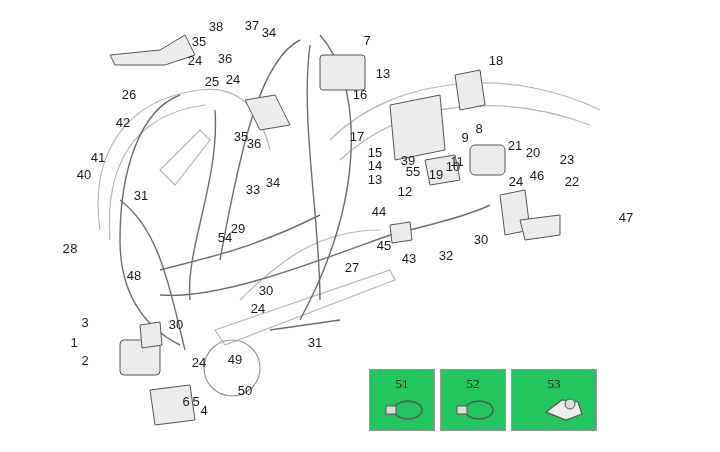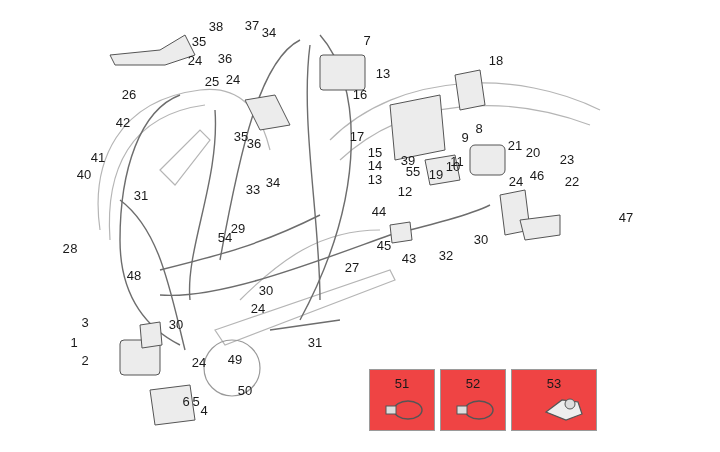--- a/index.html
+++ b/index.html
@@ -1,21 +1,21 @@
 <!DOCTYPE html>
 <html><head>
 <meta charset="utf-8">
 <style>
   html, body { margin:0; padding:0; background:#ffffff; }
   body { width:720px; height:452px; position:relative; overflow:hidden;
          font-family:"Liberation Sans", sans-serif; color:#222; }
   #diagram { position:absolute; left:0; top:0; width:720px; height:452px; }
   .callout { position:absolute; font-size:13px; line-height:13px; color:#1a1a1a;
              white-space:nowrap; transform:translate(-50%,-50%); }
-  .inset-box { position:absolute; border:1.5px solid #9a9a9a; background:#ef4444; }
+  .inset-box { position:absolute; border:1.5px solid #9a9a9a; background:#22c55e;font-family:Liberation Serif, serif; }
   .inset-label { position:absolute; left:0; right:0; top:6px; text-align:center;
                  font-size:13px; color:#1a1a1a; }
 </style>
 </head>
 <body>
 
 <svg id="diagram" viewBox="0 0 720 452" width="720" height="452">
   <g fill="none" stroke="#b5b5b5" stroke-width="1.2">
     <path d="M100 230 C 90 160, 120 100, 200 90 C 240 85, 260 110, 270 150"></path>
     <path d="M110 240 C 105 170, 130 115, 205 105"></path>

